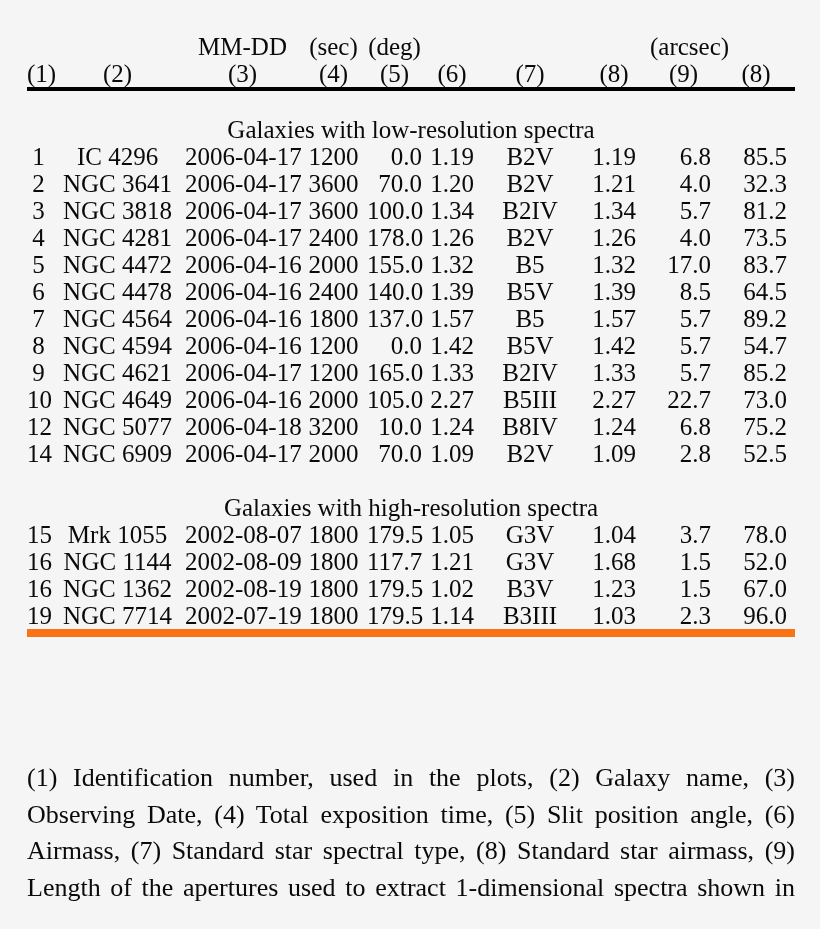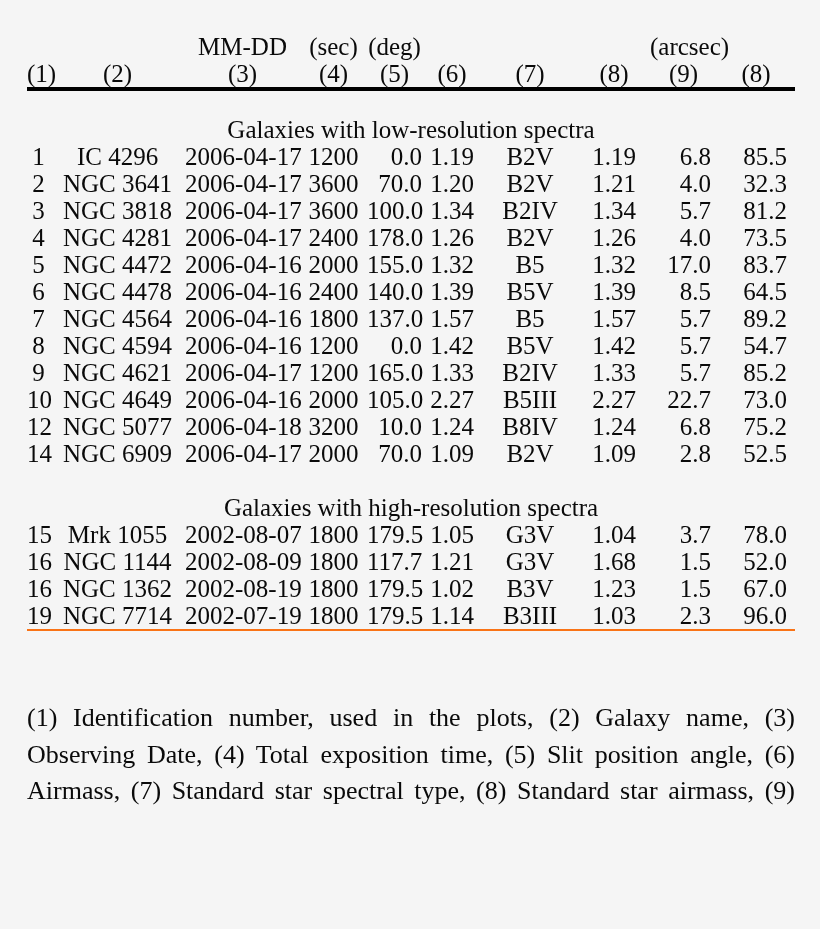--- a/index.html
+++ b/index.html
@@ -31,24 +31,24 @@
   thead tr.unit-row td { height: 30px; vertical-align: bottom; }
   thead tr.colnum-row td { height: 27px; border-bottom: 4px solid #000; }
 
   tbody td:nth-child(5) { text-align: right; }
   tbody td:nth-child(9) { text-align: right; padding-right: 6px; }
   tbody td:nth-child(10) { padding-left: 18px; }
 
   tr.spacer td { height: 25px; }
   tr.spacer.mid td { height: 27px; }
   tr.section-title td { }
-  tr.rule-bottom td { border-bottom: 2px solid #f97316; }
+  tr.rule-bottom td { border-bottom: 8px solid #f97316; }
 
   .footnote {
-    position: absolute; left: 27px; top: 700px; width: 768px;
+    position: absolute; left: 27px; top: 760px; width: 768px;
     font-size: 26px;
     line-height: 36.6px;
   }
   .footnote .fline { text-align: justify; text-align-last: justify; }
   .footnote .fline.last { text-align-last: left; }
 </style>
 </head>
 <body>
 
 <div class="page">
@@ -297,15 +297,16 @@
           <td>2.3</td>
           <td>96.0</td>
         </tr>
       </tbody>
   </table>
 
   <div class="footnote">
     <div class="fline">(1) Identification number, used in the plots, (2) Galaxy name, (3)</div>
     <div class="fline">Observing Date, (4) Total exposition time, (5) Slit position angle, (6)</div>
     <div class="fline">Airmass, (7) Standard star spectral type, (8) Standard star airmass, (9)</div>
+    <div class="fline">Length of the apertures used to extract 1-dimensional spectra shown in</div>
   </div>
 
 </div>
 
 </body></html>

